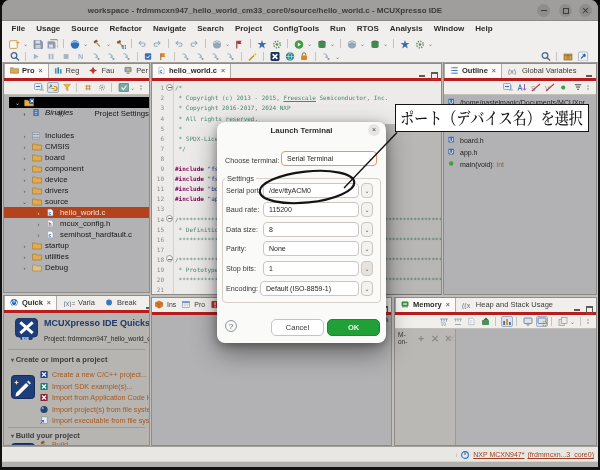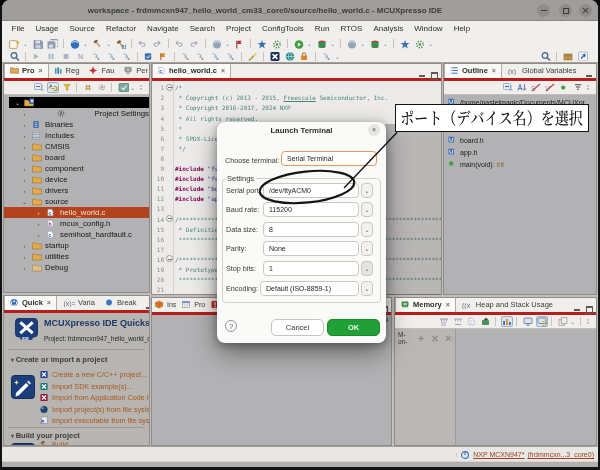--- a/index.html
+++ b/index.html
@@ -16,21 +16,21 @@
     font-size:8px;font-weight:bold;color:#3b3a38;white-space:nowrap;overflow:hidden;}
   .winbtn{position:absolute;top:4px;width:13px;height:13px;border-radius:50%;background:#8f8d8b;
     color:#3a3a38;font-size:8px;line-height:13px;text-align:center;}
   #btn-min{right:48px;} #btn-max{right:26px;} #btn-close{right:6px;}
   #btn-min::after{content:"";position:absolute;left:3.5px;top:6px;width:6px;height:1.2px;background:#3c3b39;}
   #btn-max::after{content:"";position:absolute;left:4px;top:4px;width:4.4px;height:4.4px;border:1.1px solid #3c3b39;}
   #btn-close::before,#btn-close::after{content:"";position:absolute;left:3px;top:6px;width:7px;height:1.2px;background:#3c3b39;}
   #btn-close::before{transform:rotate(45deg);} #btn-close::after{transform:rotate(-45deg);}
 
   
-  #menubar{position:absolute;left:0;top:21px;right:0;height:16px;background:#f0efed;display:flex;align-items:center;padding-left:4px;}
+  #menubar{position:absolute;left:0;top:21px;right:0;height:16px;background:#f0efed;display:flex;align-items:center;padding-left:4px;font-weight:bold;}
   .menu-item{font-size:8px;color:#2c2c2a;padding:0 5.5px;line-height:16px;white-space:nowrap;}
 
   
   #toolbar1,#toolbar2{position:absolute;left:0;right:0;background:#f0efed;display:flex;align-items:center;padding-left:5px;}
   #toolbar1{top:37px;height:13px;}
   #toolbar2{top:50px;height:13px;border-bottom:1px solid #a3a09c;}
   .tbi{display:inline-flex;align-items:center;justify-content:center;width:13px;height:11px;margin:0 1px;flex:none;}
   .tbi svg{display:block;}
   .tb-sep{width:1px;height:9px;background:#c6c3bf;margin:0 3px;flex:none;}
   .tb-chev{width:7px;font-size:6px;color:#777;text-align:center;flex:none;margin-right:1px;}
@@ -554,21 +554,21 @@
           <div class="trow" style="top: 13px; justify-content: space-between;">
             <span class="chev" style="margin-left: 17px;">›</span>
             <span class="ricon" style="margin-left: 4px;">
               <svg width="9" height="9" viewBox="0 0 10 9">
                 <circle cx="4.5" cy="4.5" r="3" fill="none" stroke="#5c5a56" stroke-width="1.5" stroke-dasharray="1.1 1.25"></circle>
                 <circle cx="4.5" cy="4.5" r="1.3" fill="#5c5a56"></circle>
               </svg>
             </span>
             <span>Project Settings</span>
           </div>
-          <div class="trow" style="top: 24px;">
+          <div class="trow" style="top: 12px; font-style: italic;">
             <span class="chev" style="margin-left: 17px;">›</span>
             <span class="ricon" style="margin-left: 4px;">
               <svg width="9" height="9" viewBox="0 0 10 9">
                 <rect x="1.5" y="0.5" width="6" height="8" rx="1" fill="#3f6fa8"></rect>
                 <path d="M3 2.5 h3 M3 4.5 h3 M3 6.5 h3" stroke="#cfe0f2" stroke-width="0.8"></path>
               </svg>
             </span>
             <span>Binaries</span>
           </div>
           <div class="trow" style="top: 35px;">

